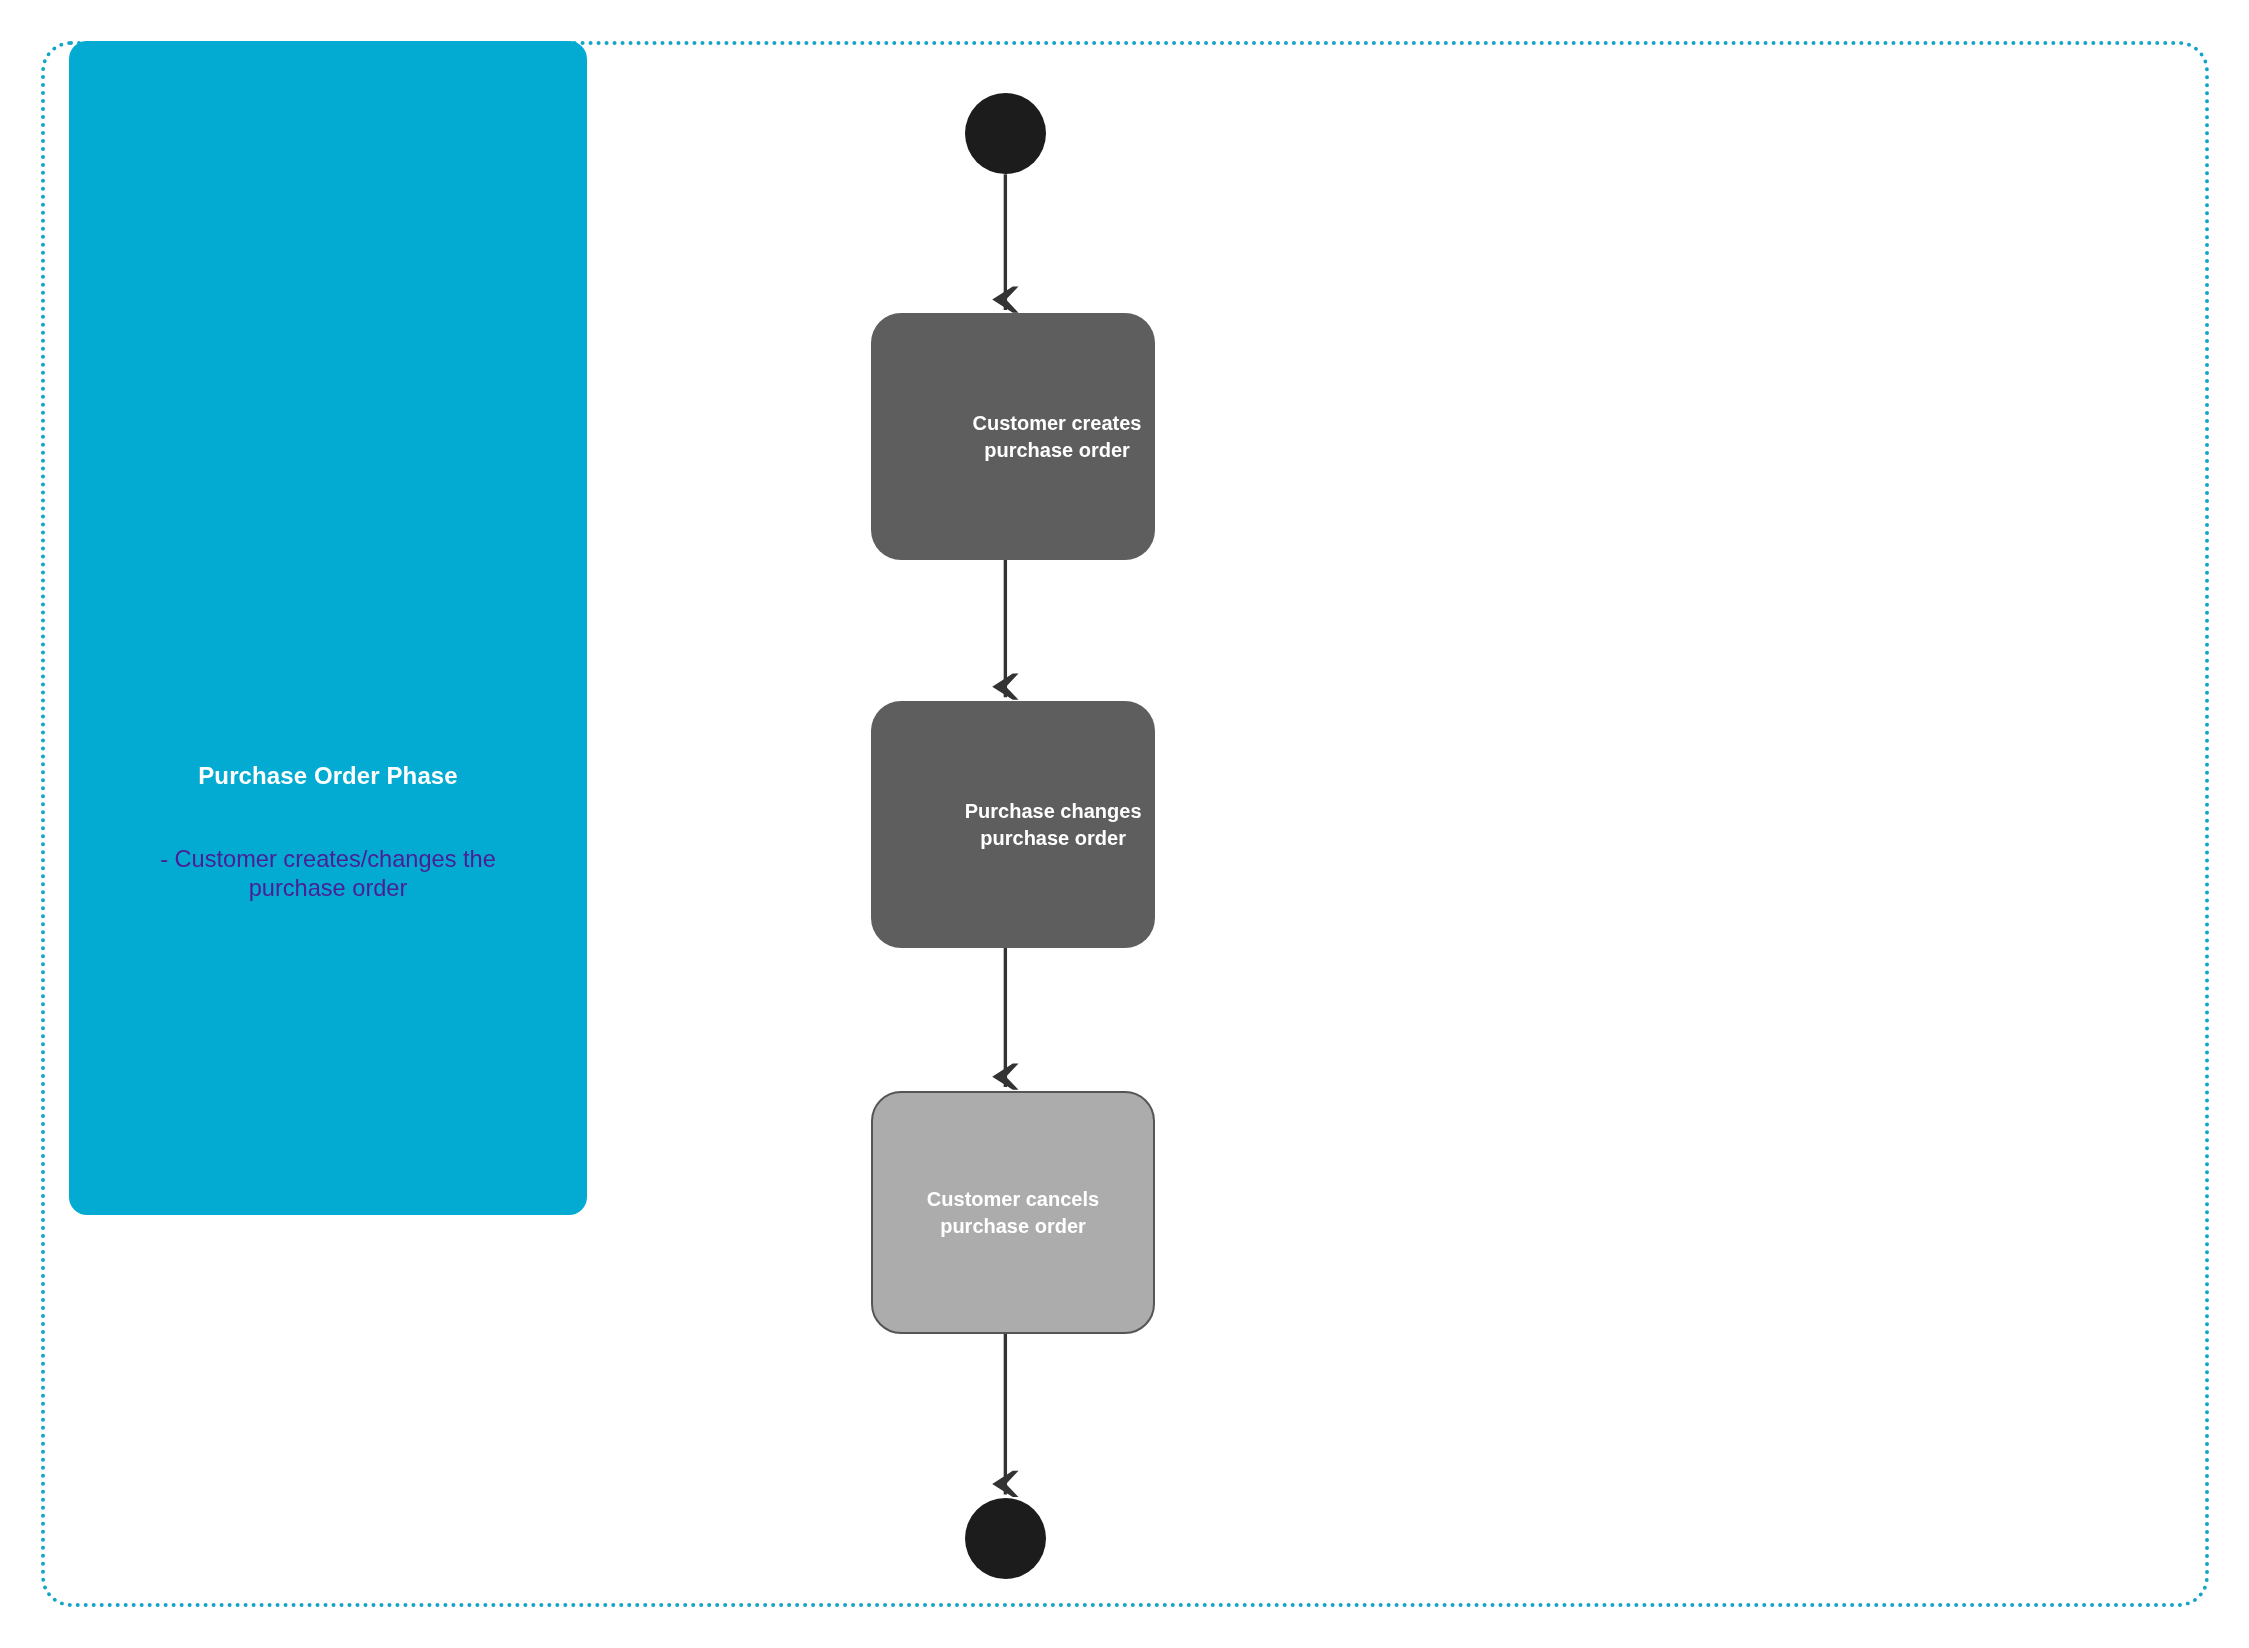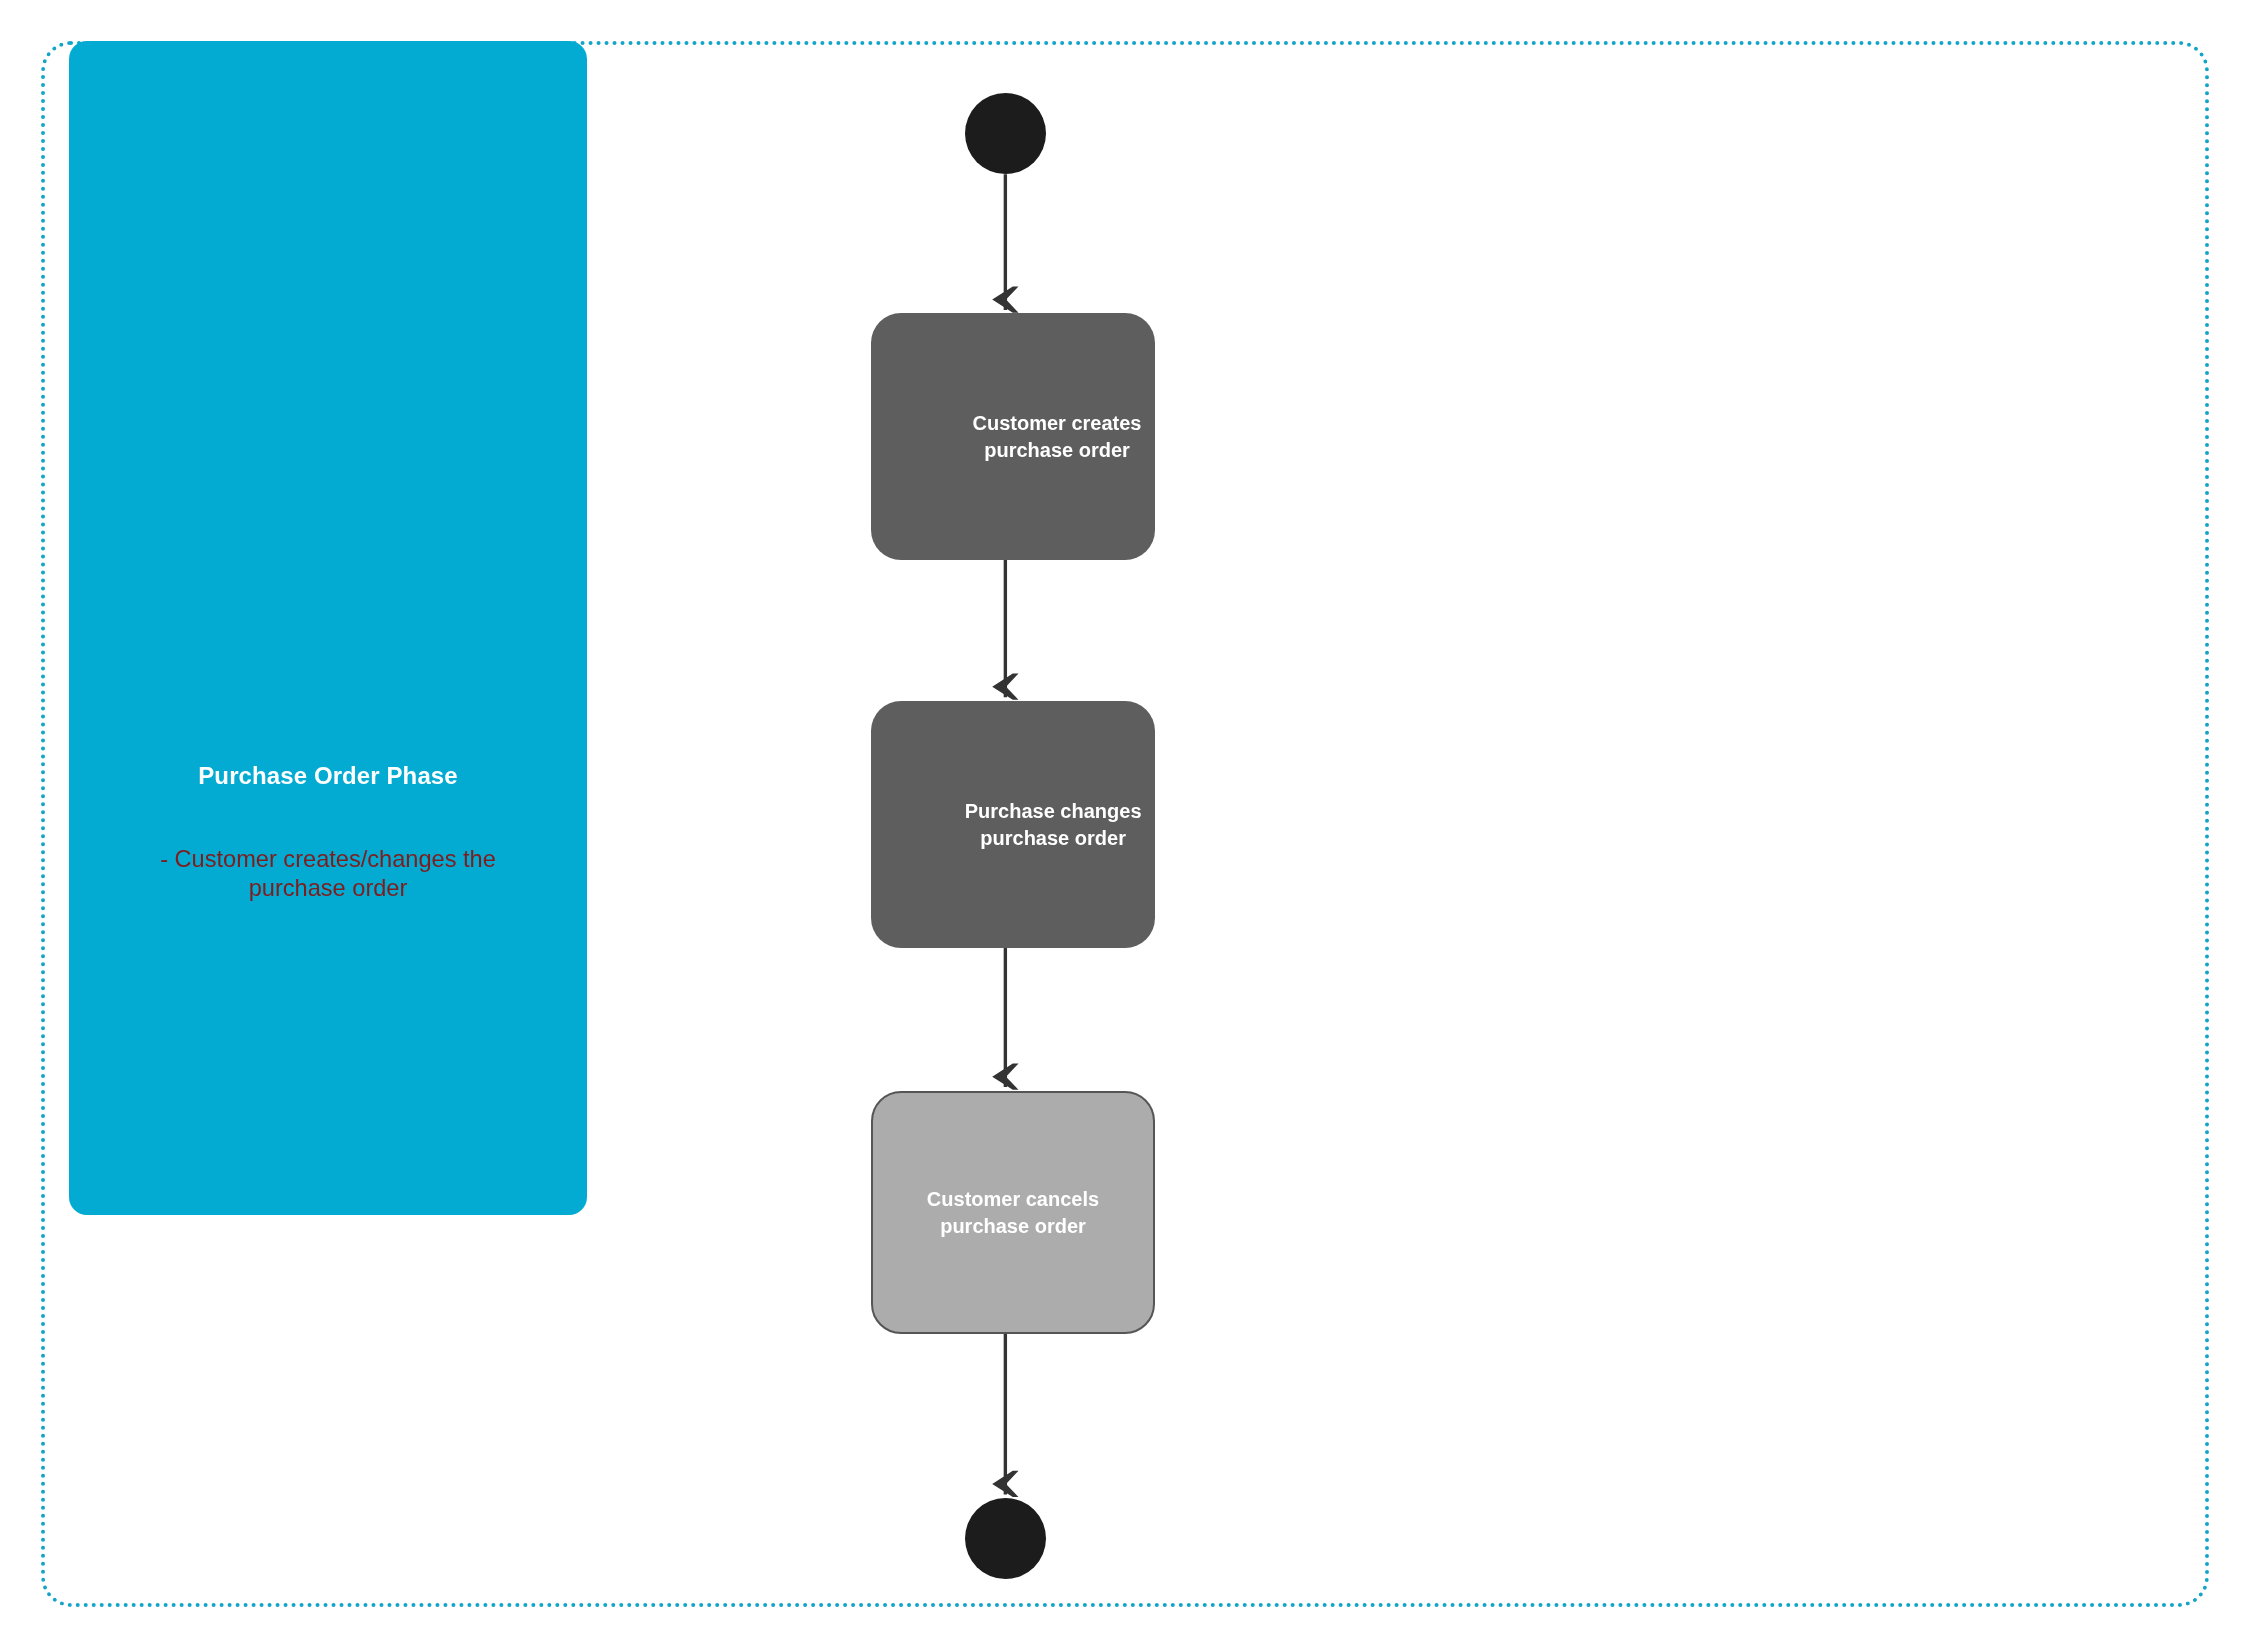--- a/index.html
+++ b/index.html
@@ -55,21 +55,21 @@
     font-weight: bold;
     letter-spacing: 0.1px;
     line-height: 1.2;
   }
   #phase-desc {
     position: absolute;
     left: 57px;
     right: 57px;
     top: 804px;
     text-align: center;
-    color: #7f1d1d;
+    color: #4c1d95;
     font-size: 23.6px;
     font-weight: normal;
     line-height: 1.22;
   }
 
   
   #flow-layer {
     position: absolute;
     left: 0;
     top: 0;

